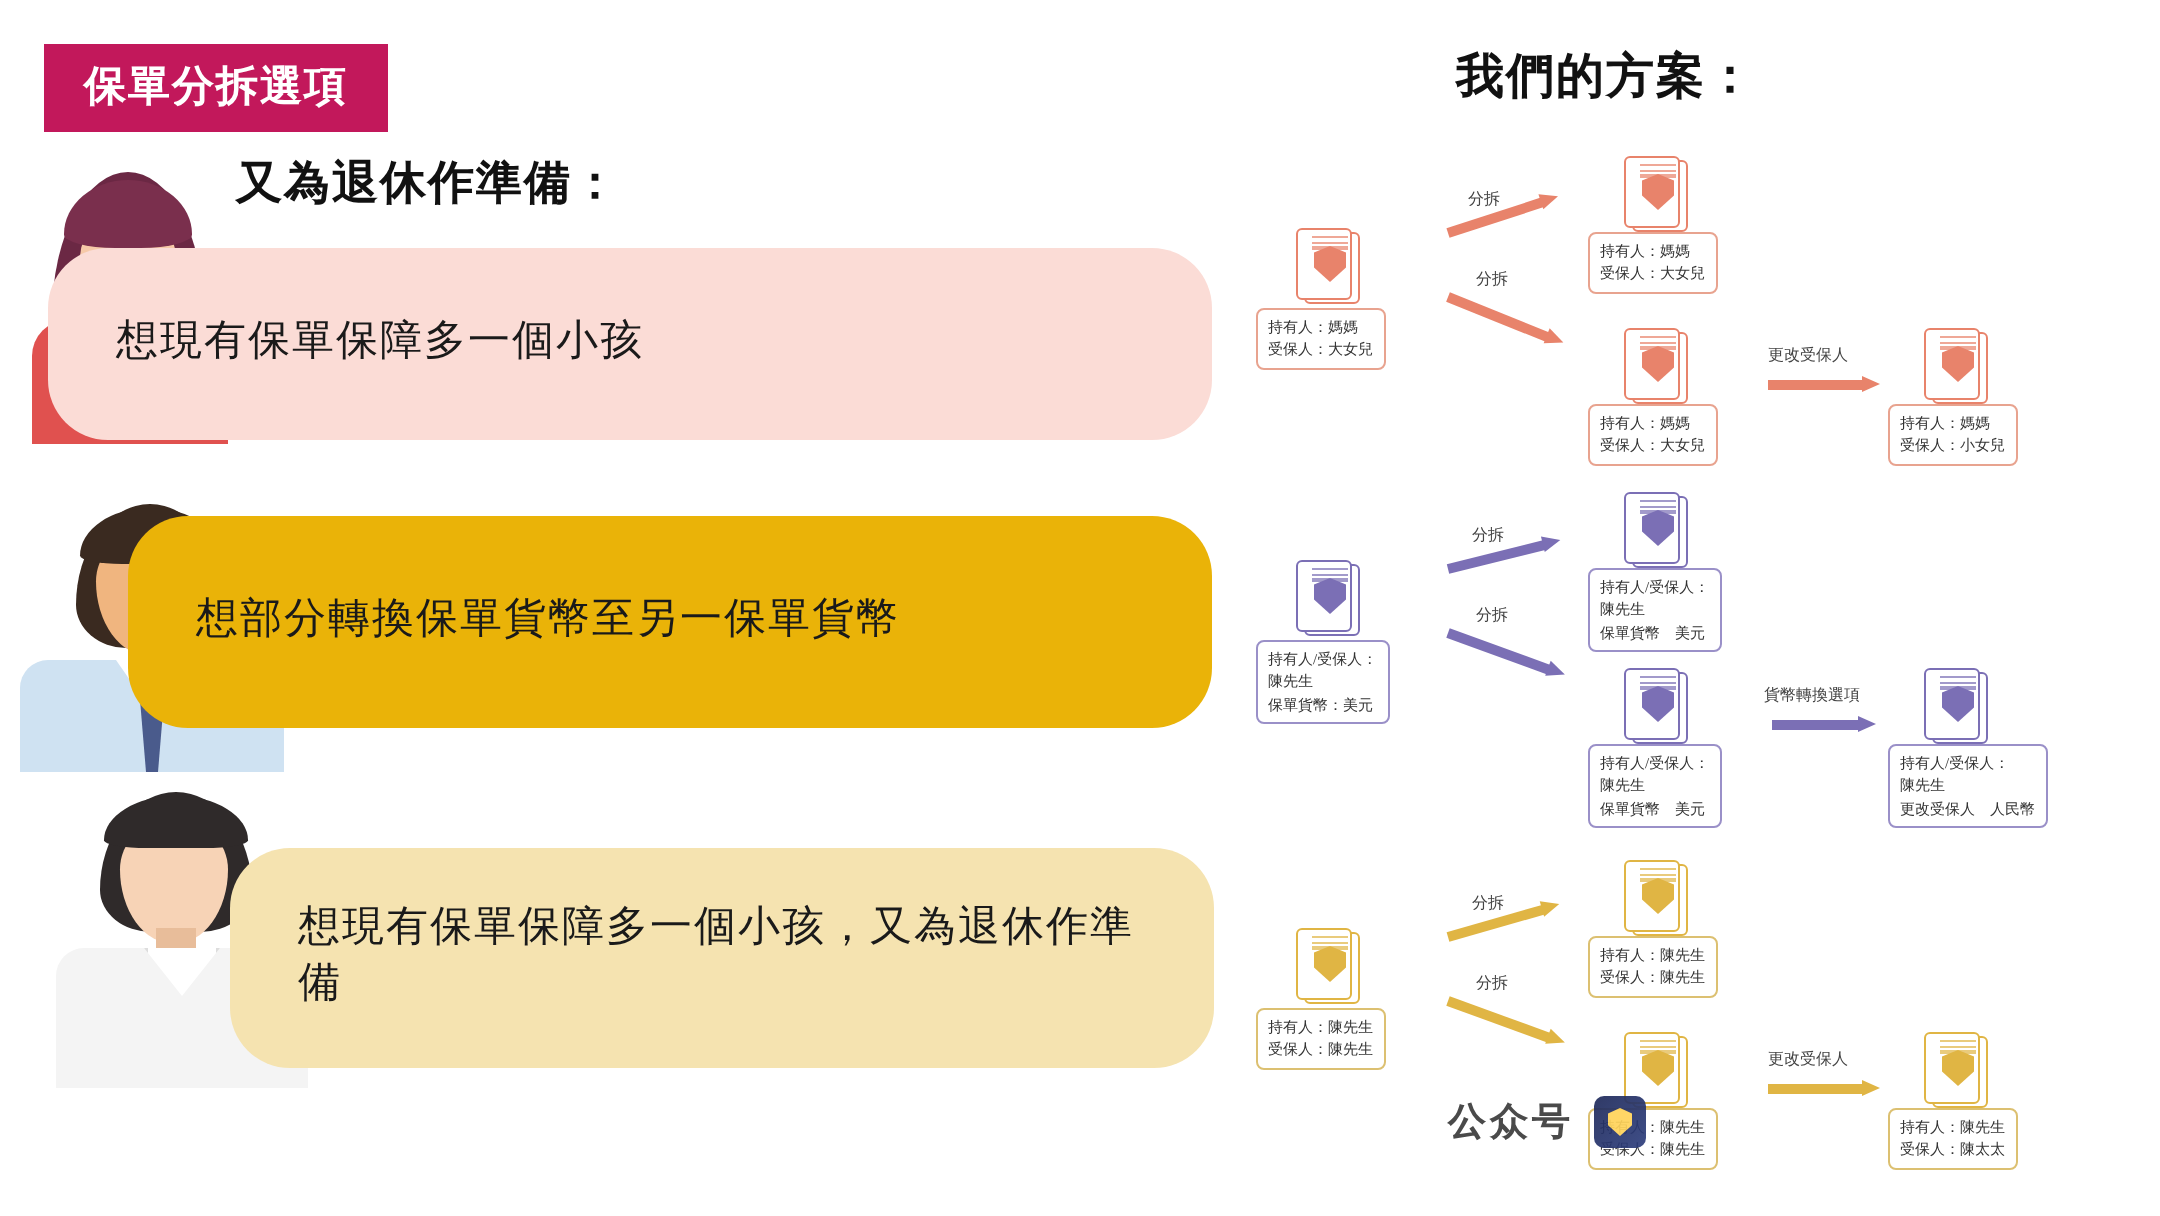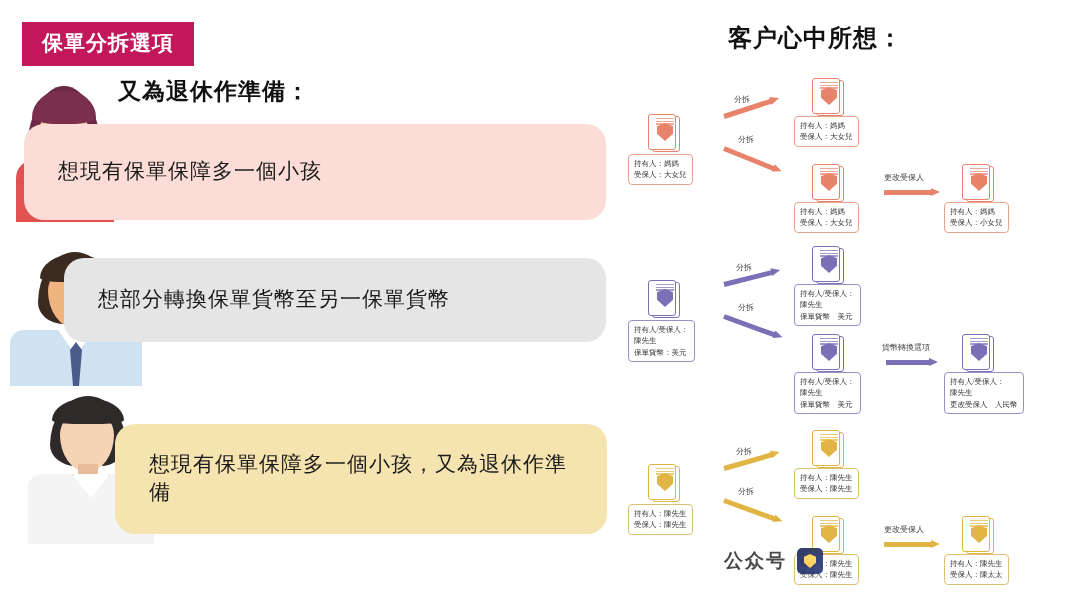--- a/index.html
+++ b/index.html
@@ -21,30 +21,30 @@
     text-align:center;
   }
   
   .left-subtitle{
     position:absolute;left:118px;top:76px;
     font-size:23px;font-weight:bold;color:#111;
     letter-spacing:1px;
   }
   .bubble{
     position:absolute;
-    border-radius:20px;
+    border-radius:30px;
     display:flex;align-items:center;
     box-sizing:border-box;
     padding:10px 26px 12px 34px;
     font-size:21px;color:#1a1a1a;
     line-height:1.35;
     letter-spacing:1px;
   }
   .bubble-1{left:24px;top:124px;width:582px;height:96px;background:#fbdcd6;}
-  .bubble-2{left:64px;top:258px;width:542px;height:84px;background:#e5e5e5;}
+  .bubble-2{left:64px;top:258px;width:542px;height:106px;background:#eab308;}
   .bubble-3{left:115px;top:424px;width:492px;height:110px;background:#f5e3b0;}
   
   .avatar{position:absolute;}
   .av1{left:14px;top:82px;width:104px;height:140px;}
   .av2{left:0px;top:246px;width:150px;height:138px;}
   .av3{left:28px;top:392px;width:130px;height:152px;}
 
   .av-hair{position:absolute;border-radius:50% 50% 45% 45%/60% 60% 40% 40%;}
   .av-face{position:absolute;border-radius:46% 46% 46% 46%/42% 42% 58% 58%;}
   .av-body{position:absolute;}
@@ -187,21 +187,21 @@
 <div class="bubble bubble-1">
   <span>想現有保單保障多一個小孩</span>
 </div>
 <div class="bubble bubble-2">
   <span>想部分轉換保單貨幣至另一保單貨幣</span>
 </div>
 <div class="bubble bubble-3">
   <span>想現有保單保障多一個小孩，又為退休作準備</span>
 </div>
 
-<div class="right-title">客户心中所想：</div>
+<div class="right-title">我們的方案：</div>
 
 <div class="diagram d1 theme-red">
   <div class="doc" style="left:20px;top:36px;">
     <div class="page2"></div>
       <div class="page"></div>
       <div class="bars">
         <i></i>
         <i></i>
         <i></i>
       </div>

